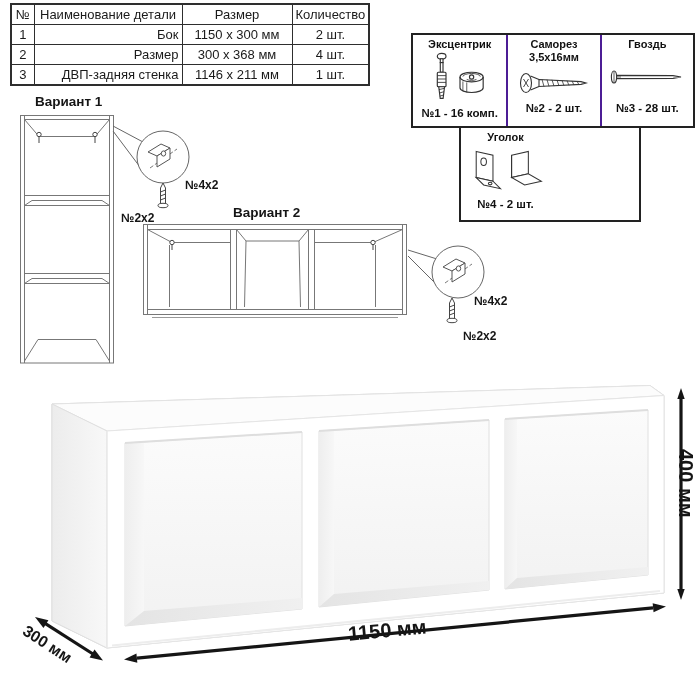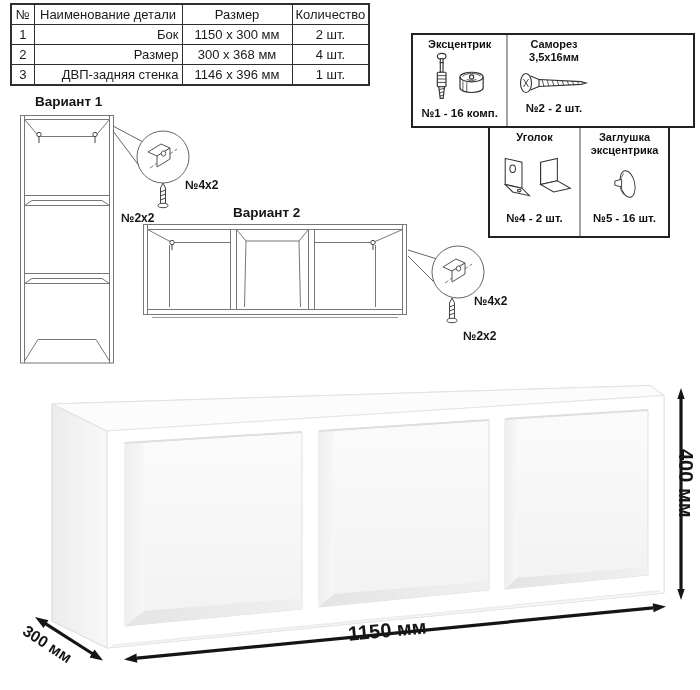--- a/index.html
+++ b/index.html
@@ -15,22 +15,22 @@
   #parts-table th,#parts-table td{
     border:1.4px solid #2e2e2e;height:19px;padding:0 3px;white-space:nowrap;
     font-weight:normal;text-align:center;line-height:1;
   }
   #parts-table{border:2px solid #2e2e2e;}
   #parts-table td.name{text-align:right;padding-left:5px;}
   .col-num{width:23px;} .col-name{width:148px;} .col-size{width:110px;} .col-qty{width:76px;}
   
   .hw-box{position:absolute;background:#fff;border:2px solid #222;display:grid;box-sizing:border-box;}
   #hw-row1{left:411px;top:33px;width:284px;height:95px;grid-template-columns:1fr 1fr 1fr;}
-  #hw-row2{left:459px;top:126px;width:182px;height:112px;grid-template-columns:1fr 1fr;margin-left:29px;}
-  .hw-cell{display:flex;flex-direction:column;align-items:center;border-left:2px solid #a3a3a3;overflow:hidden;}
+  #hw-row2{left:459px;top:126px;width:182px;height:96px;grid-template-columns:1fr 1fr;}
+  .hw-cell{display:flex;flex-direction:column;align-items:center;border-left:2px solid #4c1d95;overflow:hidden;}
   .hw-cell:first-child{border-left:none;}
   .hw-title{font-weight:bold;font-size:11px;line-height:1.2;padding-top:3px;text-align:center;}
   .hw-sub{font-weight:bold;font-size:11px;line-height:1.15;text-align:center;}
   .hw-art{flex:1 1 auto;display:flex;align-items:center;justify-content:center;}
   .hw-count{font-weight:bold;font-size:11.5px;padding-bottom:12px;white-space:nowrap;}
   
   .lbl{position:absolute;white-space:nowrap;color:#151515;}
   .variant-title{font-weight:bold;font-size:13.5px;}
   .callout-lbl{font-weight:bold;font-size:12px;margin-top:29px;}
   .dim-lbl{font-weight:bold;font-size:20px;}
@@ -221,21 +221,21 @@
     </tr>
     <tr>
       <td>2</td>
       <td class="name">Размер</td>
       <td>300 х 368 мм</td>
       <td>4 шт.</td>
     </tr>
     <tr>
       <td>3</td>
       <td class="name">ДВП-задняя стенка</td>
-      <td>1146 х 396 мм</td>
+      <td>1146 х 211 мм</td>
       <td>1 шт.</td>
     </tr>
   </tbody>
     </table>
 
   <div id="hw-row1" class="hw-box">
     <div class="hw-cell">
       <div class="hw-title">Эксцентрик</div>
       <div class="hw-sub"></div>
       <div class="hw-art">
@@ -264,51 +264,52 @@
         <svg width="74" height="30" viewBox="0 0 74 26" stroke="#333" fill="none" stroke-width="1.1">
           <ellipse cx="9" cy="13" rx="5.5" ry="9.5" fill="#fff"></ellipse>
           <path d="M6.5,9 L11.5,17 M11.5,9 L6.5,17" stroke-width="0.9"></path>
           <path d="M13.5,6 L22,9.5 M13.5,20 L22,16.5"></path>
           <path d="M22,9.5 L64,11.6 L69,13 L64,14.4 L22,16.5 Z" fill="#fff"></path>
           <path d="M25,9.3 L27,16.6 M30,9.6 L32,16.4 M35,9.8 L37,16.1 M40,10.1 L42,15.9 M45,10.4 L47,15.6 M50,10.6 L52,15.4 M55,10.9 L57,15.1 M60,11.2 L62,14.8" stroke-width="0.8"></path>
         </svg>
       </div>
       <div class="hw-count">№2 - 2 шт.</div>
     </div>
+    <div class="hw-cell">
+      <div class="hw-title">Гвоздь</div>
+      <div class="hw-sub"></div>
+      <div class="hw-art">
+        <svg width="80" height="20" viewBox="0 0 80 18" stroke="#333" fill="none" stroke-width="1.1">
+          <ellipse cx="7" cy="9" rx="2.6" ry="6" fill="#fff"></ellipse>
+          <path d="M7,3.5 V14.5" stroke-width="0.8"></path>
+          <polygon points="9.6,7.4 66,7.6 74,9 66,10.4 9.6,10.6" fill="#fff"></polygon>
+          <path d="M11,7.9 L11,10.1 M13,7.9 L13,10.1" stroke-width="0.7"></path>
+        </svg>
+      </div>
+      <div class="hw-count">№3 - 28 шт.</div>
+    </div>
   </div>
 
   <div id="hw-row2" class="hw-box">
     <div class="hw-cell">
       <div class="hw-title">Уголок</div>
       <div class="hw-sub"></div>
       <div class="hw-art">
         <svg width="84" height="54" viewBox="0 0 84 58" stroke="#333" fill="none" stroke-width="1.1">
           <polygon points="10,8 28,12 28,40 10,36" fill="#fff"></polygon>
           <ellipse cx="18" cy="19" rx="3" ry="4" fill="#fff"></ellipse>
           <polygon points="10,36 28,40 36,48 18,44" fill="#fff"></polygon>
           <ellipse cx="25" cy="42.5" rx="2" ry="1.4" fill="#fff"></ellipse>
           <polygon points="48,12 66,8 66,32 48,36" fill="#fff"></polygon>
           <polygon points="48,36 66,32 80,40 62,44" fill="#fff"></polygon>
           <path d="M48,12 L48,36" stroke-width="1.1"></path>
         </svg>
       </div>
       <div class="hw-count">№4 - 2 шт.</div>
     </div>
-    <div class="hw-cell">
-      <div class="hw-title">Заглушка</div>
-      <div class="hw-sub">эксцентрика</div>
-      <div class="hw-art">
-        <svg width="40" height="44" viewBox="0 0 40 52" stroke="#333" fill="none" stroke-width="1.1">
-          <ellipse cx="23" cy="26" rx="8.5" ry="16" transform="rotate(-12 23 26)" fill="#fff"></ellipse>
-          <path d="M18.5,13.5 a14,17 0 0 0 0,25" stroke-width="0.9"></path>
-          <polygon points="8,22.5 16,20.5 16,29.5 8,27.5" fill="#fff"></polygon>
-        </svg>
-      </div>
-      <div class="hw-count">№5 - 16 шт.</div>
-    </div>
   </div>
 
   <span id="variant1-title" class="lbl variant-title">Вариант 1</span>
   <span id="variant2-title" class="lbl variant-title">Вариант 2</span>
 
   <span id="v1-bracket-lbl" class="lbl callout-lbl">№4х2</span>
   <span id="v1-screw-lbl" class="lbl callout-lbl">№2х2</span>
   <span id="v2-bracket-lbl" class="lbl callout-lbl">№4х2</span>
   <span id="v2-screw-lbl" class="lbl callout-lbl">№2х2</span>
 

